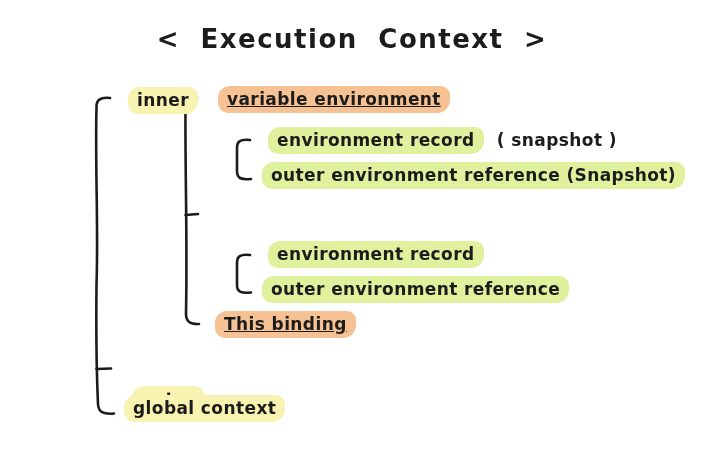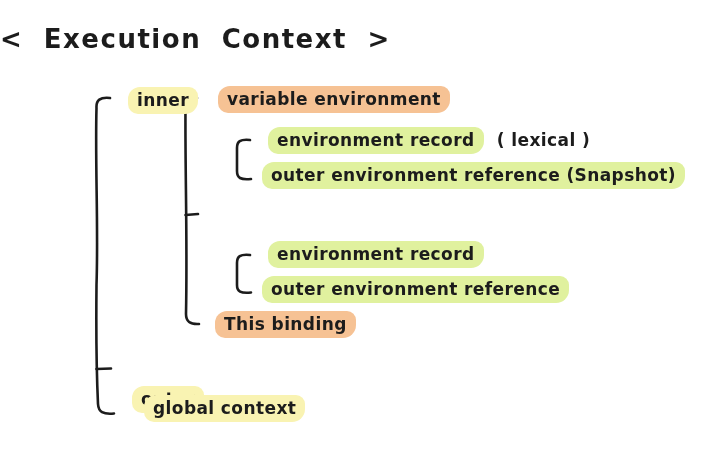--- a/index.html
+++ b/index.html
@@ -14,20 +14,21 @@
     background: #ffffff;
     overflow: hidden;
     font-family: "DejaVu Sans", sans-serif;
     color: var(--ink, #1c1c1c);
   }
   .title {
     position: absolute;
     top: 24px;
     left: 0;
     width: 704px;
+    text-align: center;
     font-size: 26px;
     font-weight: bold;
     letter-spacing: 1.5px;
     word-spacing: 10px;
     color: var(--ink, #1c1c1c);
   }
   svg.connectors {
     position: absolute;
     top: 0;
     left: 0;
@@ -49,21 +50,21 @@
     letter-spacing: 0.4px;
     line-height: 24px;
     padding-left: 16px;
   }
   .hl {
     display: inline-block;
     padding: 1px 9px 2px 9px;
     border-radius: 12px 9px 13px 10px;
   }
   .hl-yellow { background: var(--yellow, #f9f3b2); }
-  .hl-orange { background: var(--orange, #f6c294); }
+  .hl-orange { background: var(--orange, #f6c294); text-decoration: underline; }
   .hl-green  { background: var(--green, #e0f19e); }
   .plain {
     display: inline-block;
     margin-left: 7px;
     padding: 1px 0 2px 0;
   }
 </style>
 </head>
 <body>
 
@@ -87,21 +88,21 @@
   <div class="node" style="left:112px; top:87px;">
     <span class="hl hl-yellow">inner</span>
   </div>
 
   <div class="node" style="left:202px; top:86px;">
     <span class="hl hl-orange">variable environment</span>
   </div>
 
   <div class="node" style="left:252px; top:127px;">
     <span class="hl hl-green">environment record</span>
-    <span class="plain">( lexical )</span>
+    <span class="plain">( snapshot )</span>
   </div>
 
   <div class="node" style="left:246px; top:162px;text-decoration:underline;">
     <span class="hl hl-green">outer environment reference (Snapshot)</span>
   </div>
 
 
   <div class="node" style="left:252px; top:241px;">
     <span class="hl hl-green">environment record</span>
   </div>
@@ -111,17 +112,17 @@
   </div>
 
   <div class="node" style="left:199px; top:311px;">
     <span class="hl hl-orange">This binding</span>
   </div>
 
   <div class="node" style="left:116px; top:355px;margin-top:31px;">
     <span class="hl hl-yellow">outer</span>
   </div>
 
-  <div class="node" style="left:128px; top:395px;">
+  <div class="node" style="left:108px; top:395px;">
     <span class="hl hl-yellow">global context</span>
   </div>
 
 </div>
 
 </body></html>

